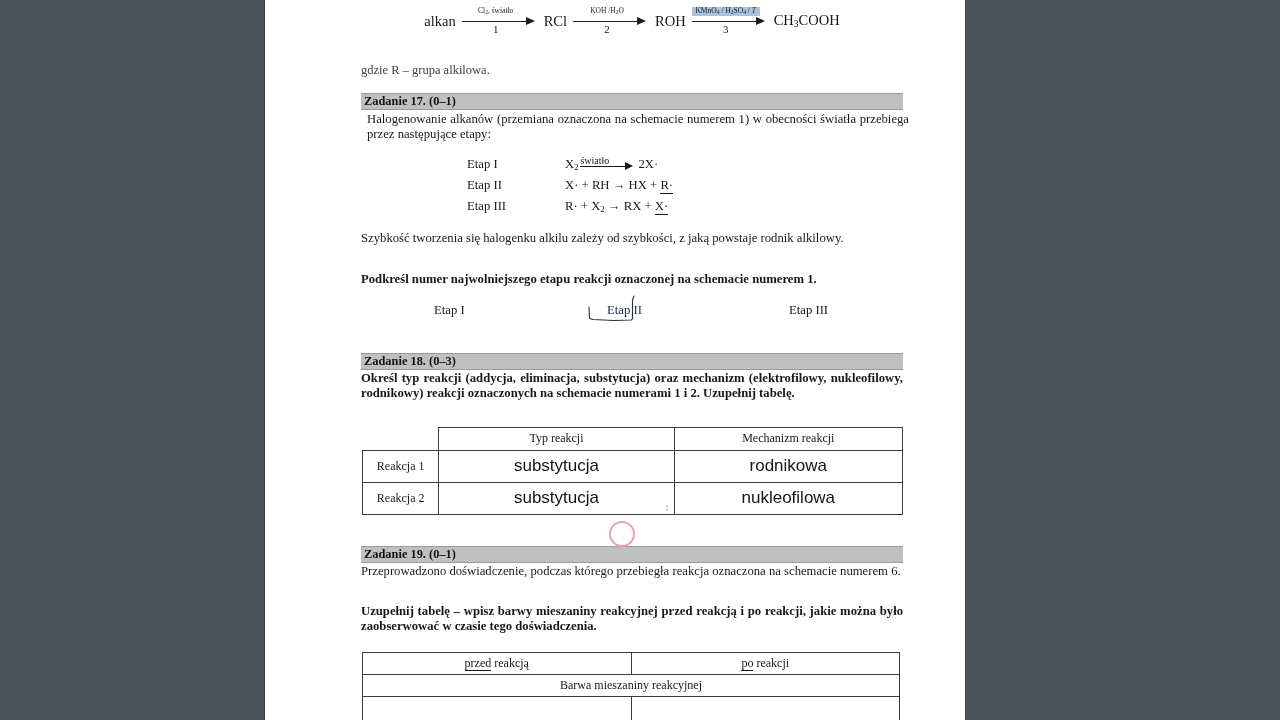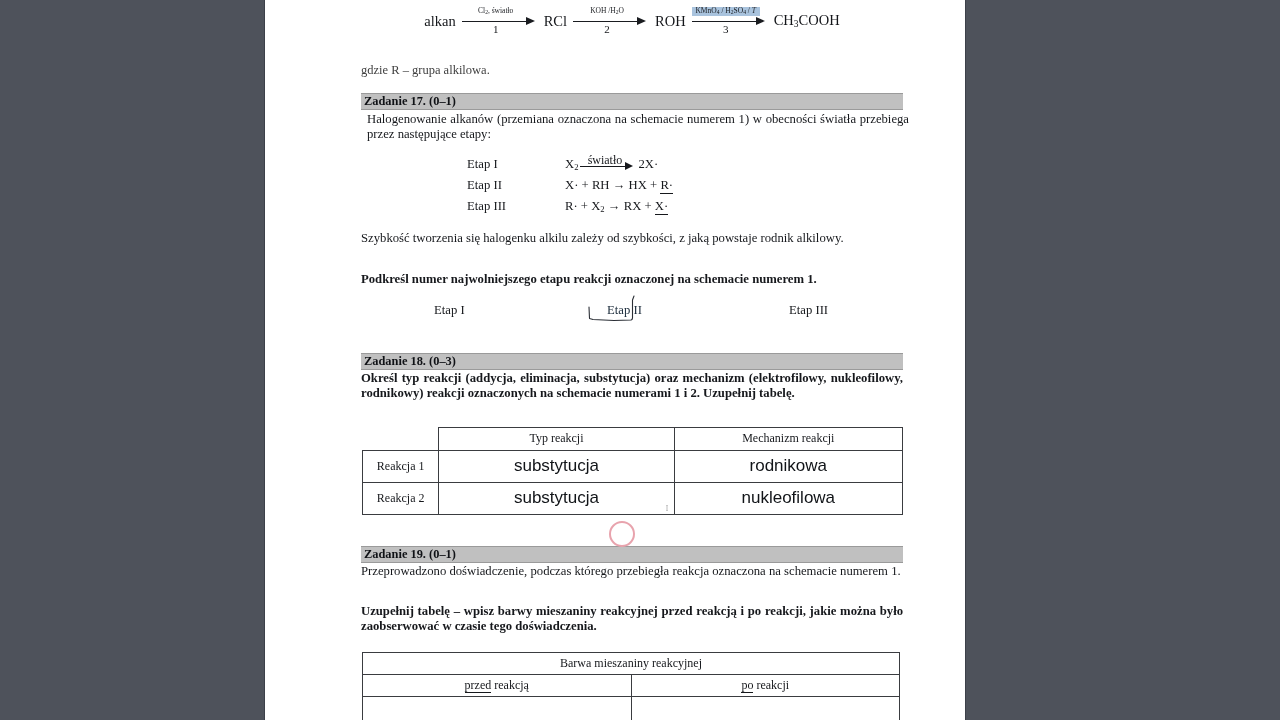--- a/index.html
+++ b/index.html
@@ -185,22 +185,22 @@
   .mini-arrow .line {
     position: absolute; left: 0; top: 8px; width: 47px; height: 1px; background:#16181c;
   }
   .mini-arrow .head {
     position: absolute; left: 45px; top: 4px; width:0; height:0;
     border-top: 4px solid transparent;
     border-bottom: 4px solid transparent;
     border-left: 8px solid #16181c;
   }
   .mini-arrow .above {
-    position: absolute; left: 0; top: -2px; width: 49px; text-align: center;
-    font-size: 12px; line-height: 9px;
+    position: absolute; left: 0; top: -2px; width: 49px; text-align: left;
+    font-size: 10px; line-height: 9px;
   }
 
   
   .options {
     position: absolute;
     left: 0;
     top: 303px;
     width: 542px;
     height: 20px;
   }
@@ -372,31 +372,31 @@
           <td class="ans">substytucja</td>
           <td class="ans c">nukleofilowa</td>
         </tr>
       </tbody>
         </table>
 
       <div class="task-bar" style="top:546px;">
         <span>Zadanie 19. (0–1)</span>
       </div>
 
-      <div class="para" style="top:564px;">Przeprowadzono doświadczenie, podczas którego przebiegła reakcja oznaczona na schemacie numerem 1.</div>
+      <div class="para" style="top:564px;">Przeprowadzono doświadczenie, podczas którego przebiegła reakcja oznaczona na schemacie numerem 6.</div>
       <div class="para bold" style="top:604px;">Uzupełnij tabelę – wpisz barwy mieszaniny reakcyjnej przed reakcją i po reakcji, jakie można było zaobserwować w czasie tego doświadczenia.</div>
 
       <table class="sheet" style="left:1px; top:652px; width:538px;">
         <tbody>
             <tr>
-          <td colspan="2" style="height:21px;">Barwa mieszaniny reakcyjnej</td>
-        </tr>
-        <tr>
           <td style="width:269px; height:21px;"><span class="uline">przed</span> reakcją</td>
           <td style="width:269px;"><span class="uline">po</span> reakcji</td>
+        </tr>
+        <tr>
+          <td colspan="2" style="height:21px;">Barwa mieszaniny reakcyjnej</td>
         </tr>
         <tr>
           <td style="height:42px;"></td>
           <td></td>
         </tr>
       </tbody>
         </table>
 
     </div>
   </div>

